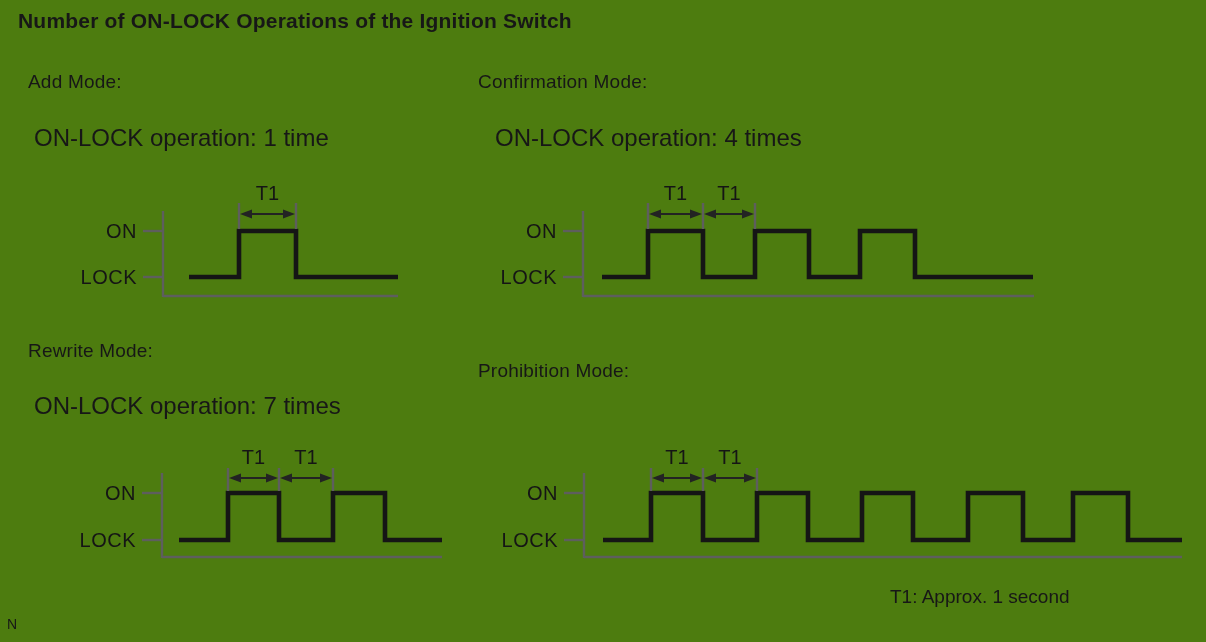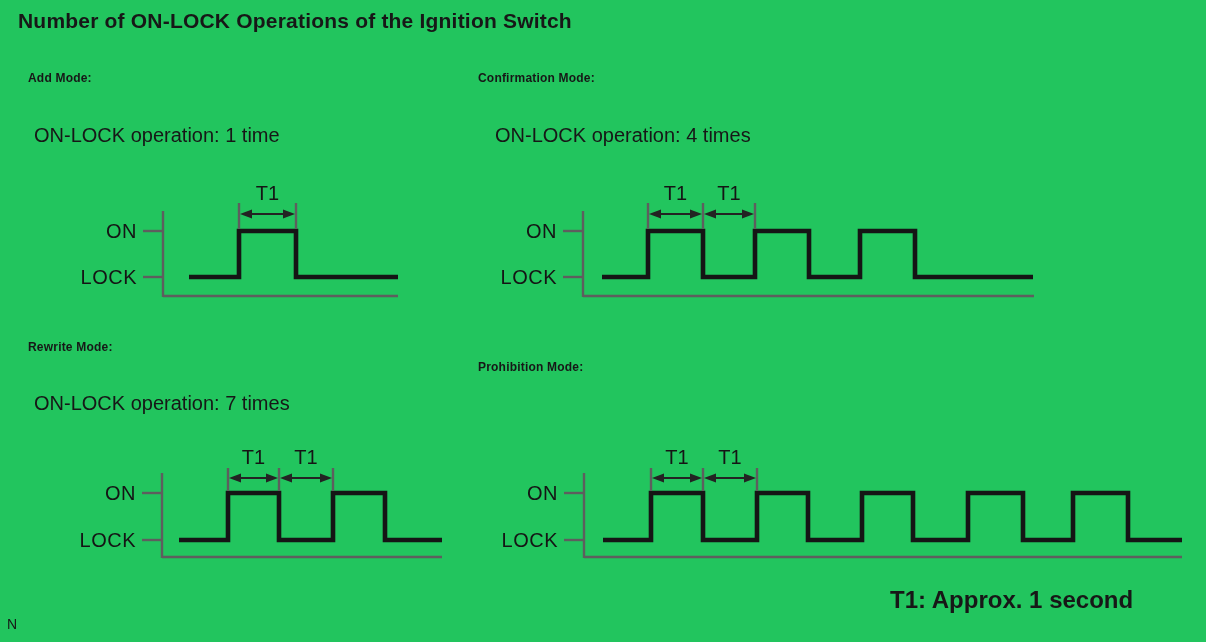--- a/index.html
+++ b/index.html
@@ -1,24 +1,24 @@
 <!DOCTYPE html>
 <html><head>
 <meta charset="utf-8">
 <style>
   html,body{margin:0;padding:0;background:#ffffff;}
   .page{
-    position:relative;width:1206px;height:642px;background:#22c55e;
+    position:relative;width:1206px;height:642px;background:#4d7c0f;
     font-family:"Liberation Sans",sans-serif;color:#171717;overflow:hidden;
   }
   .abs{position:absolute;white-space:nowrap;}
   .title{font-size:21px;font-weight:bold;letter-spacing:0.2px;}
-  .mode-heading{font-size:12px;font-weight:bold;letter-spacing:0.2px;}
-  .mode-sub{font-size:20px;}
-  .footnote{font-size:24px;font-weight:bold;}
+  .mode-heading{font-size:19px;font-weight:normal;letter-spacing:0.2px;}
+  .mode-sub{font-size:24px;}
+  .footnote{font-size:19px;}
   .corner{font-size:14px;}
   svg.canvas{position:absolute;left:0;top:0;}
   .thin{stroke:#5e5e5e;stroke-width:2.4;fill:none;}
   .wave{stroke:#151515;stroke-width:4.6;fill:none;stroke-linejoin:miter;stroke-linecap:butt;}
   .arrowline{stroke:#232323;stroke-width:2;fill:none;}
   .arrowhead{fill:#232323;stroke:none;}
   text.dlabel{font-family:"Liberation Sans",sans-serif;font-size:20px;fill:#151515;letter-spacing:0.5px;}
   text.t1{font-family:"Liberation Sans",sans-serif;font-size:20px;fill:#151515;}
 </style>
 </head>

